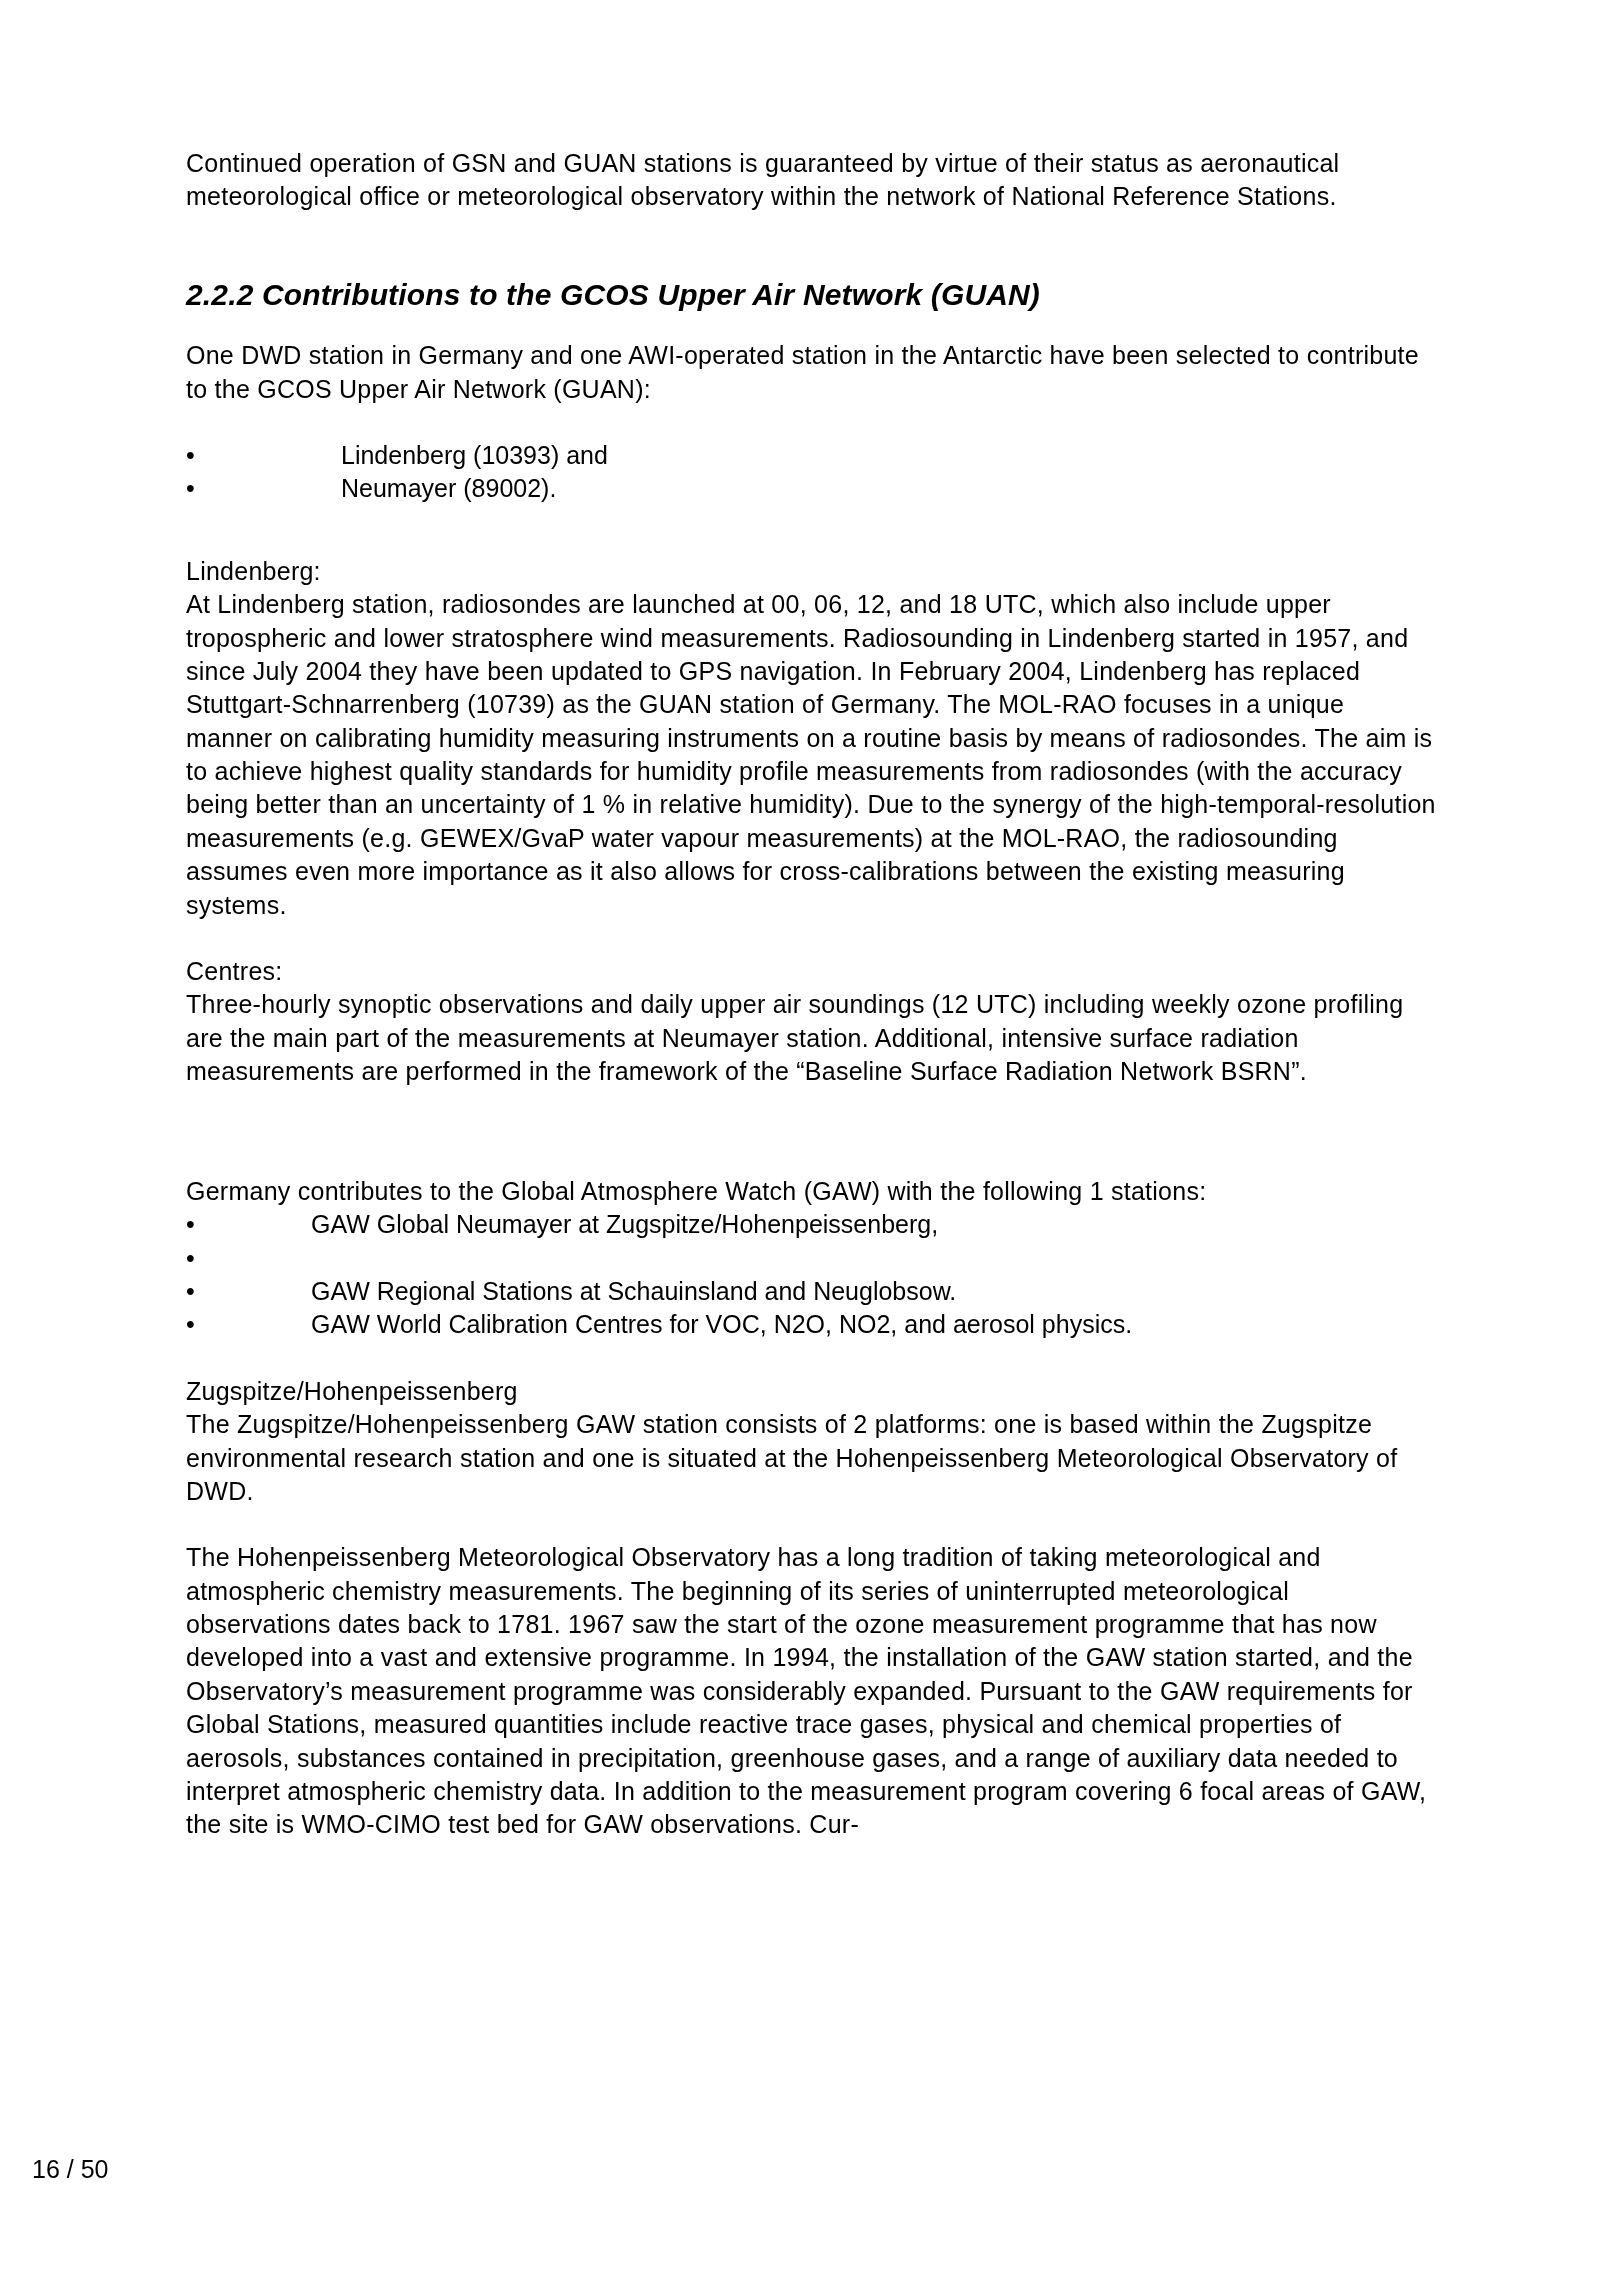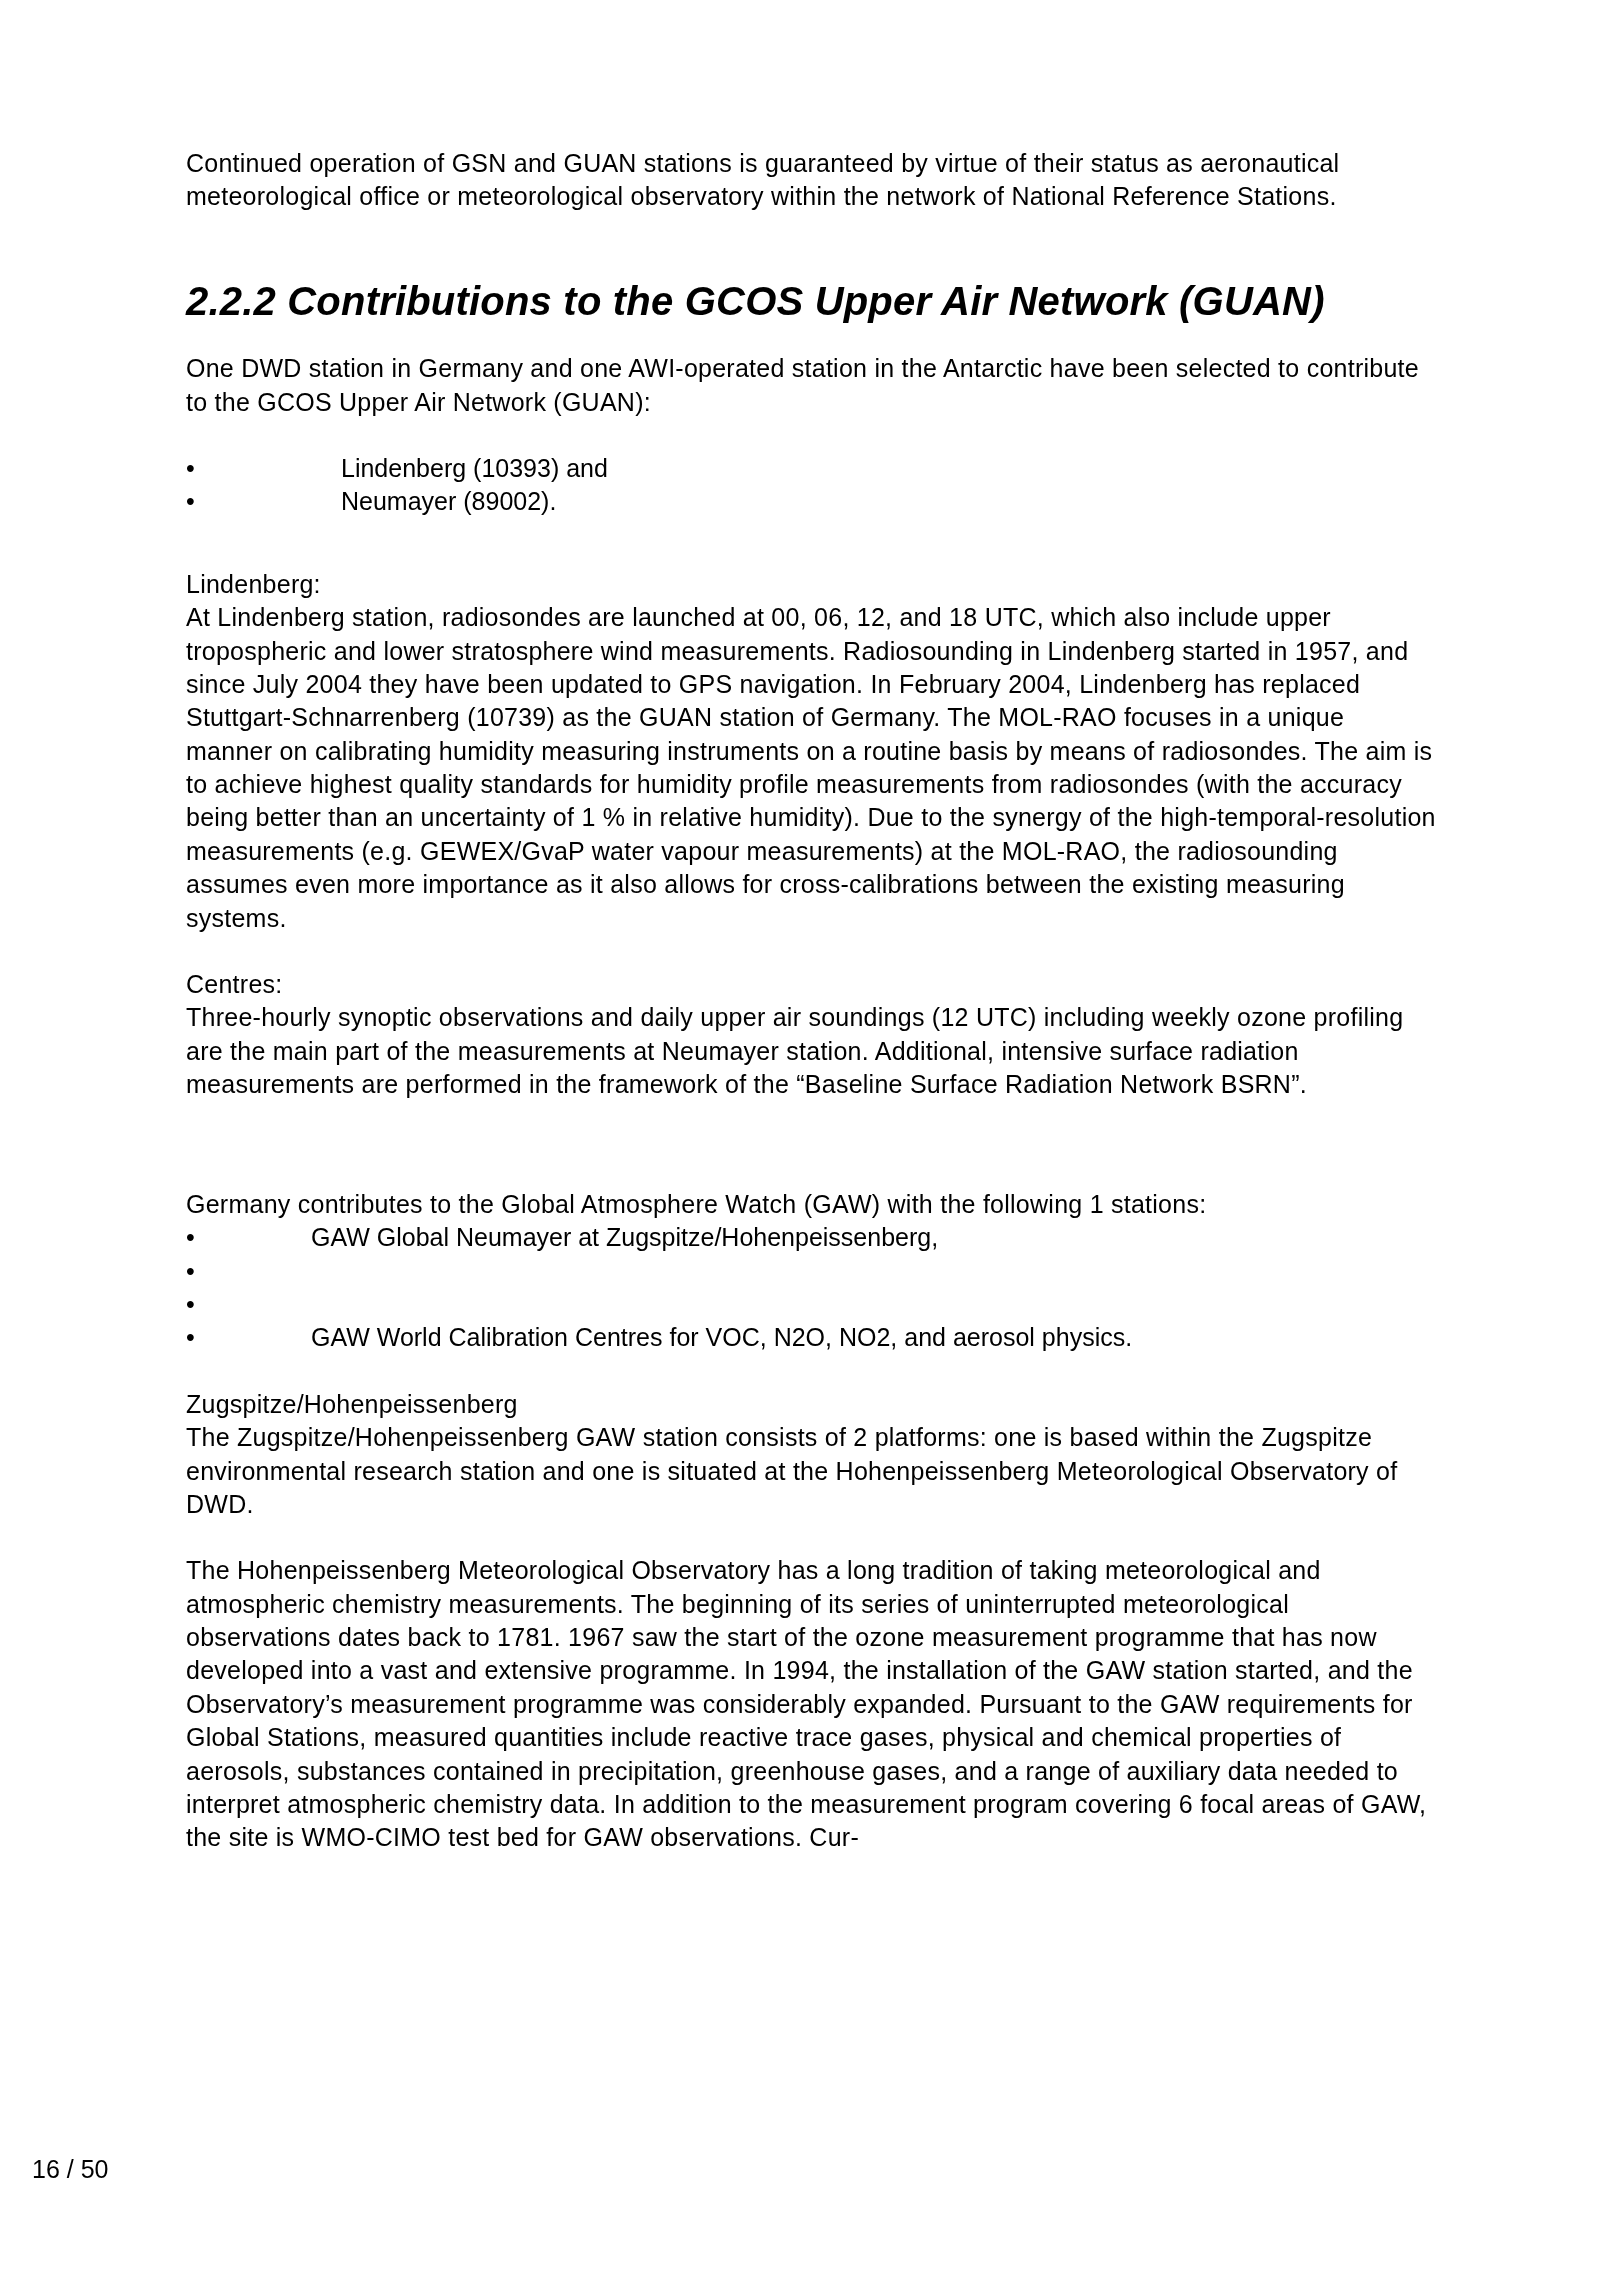--- a/index.html
+++ b/index.html
@@ -32,21 +32,21 @@
     line-height: 1.335;
     margin: 0;
     text-align: left;
     letter-spacing: 0.01em;
   }
   .gap-sm { height: 25.5px; }
   .gap-md { height: 33px; }
   .gap-lg { height: 49px; }
   .gap-xl { height: 61px; }
   h2.heading {
-    font-size: 40px;
+    font-size: 30px;
     font-style: italic;
     font-weight: bold;
     margin: 0;
     line-height: 1.3;
     letter-spacing: 0.005em;
   }
   ul.bullets {
     list-style: none;
     margin: 0;
     padding: 0;
@@ -121,20 +121,21 @@
     <ul class="bullets indent-mid">
       <li>
         <span class="bullet-lead">•</span>
         <span class="bullet-text">GAW Global Neumayer at Zugspitze/Hohenpeissenberg,</span>
       </li>
       <li>
         <span class="bullet-lead">•</span>
       </li>
       <li>
         <span class="bullet-lead">•</span>
+        <span class="bullet-text">GAW Regional Stations at Schauinsland and Neuglobsow.</span>
       </li>
       <li>
         <span class="bullet-lead">•</span>
         <span class="bullet-text">GAW World Calibration Centres for VOC, N2O, NO2, and aerosol physics.</span>
       </li>
     </ul>
 
     <div class="gap-md"></div>
 
     <p class="para">Zugspitze/Hohenpeissenberg</p>

